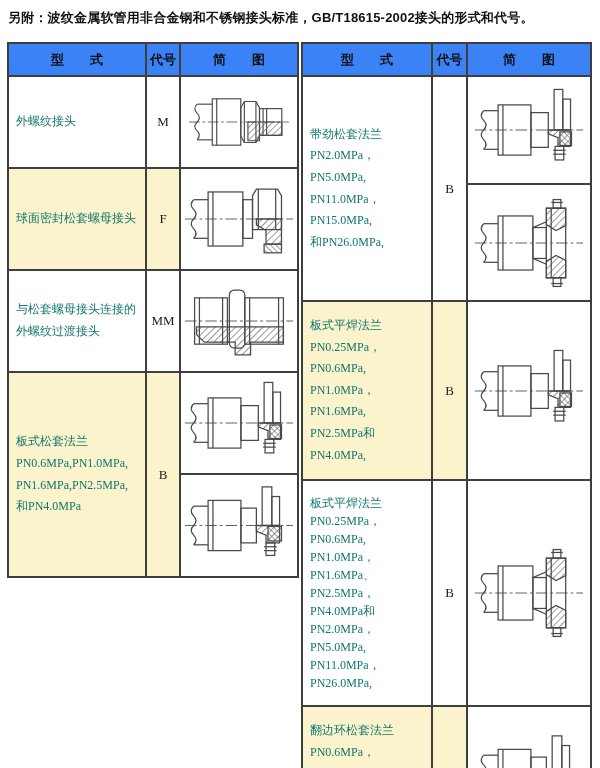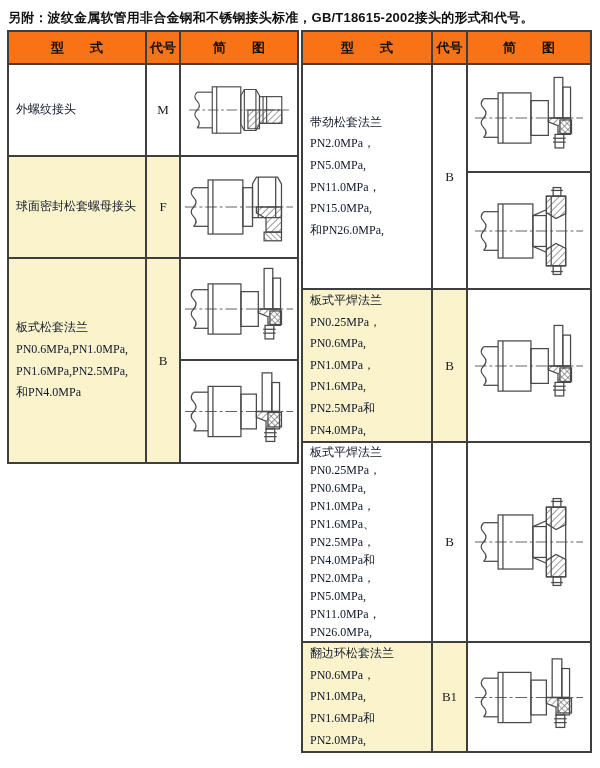--- a/index.html
+++ b/index.html
@@ -1,23 +1,23 @@
 <!DOCTYPE html>
 <html><head>
 <meta charset="utf-8">
 <style>
   html,body{margin:0;padding:0;width:600px;height:768px;overflow:hidden;background:#ffffff;}
   .page{padding:6px 7px 0 7px;font-family:"Liberation Sans",sans-serif;}
-  .title{font-size:13px;font-weight:bold;color:#111;margin:3px 0 3px 1px;letter-spacing:0.2px;}
+  .title{font-size:13px;font-weight:bold;color:#111;margin:3px 0 15px 1px;letter-spacing:0.2px;}
   .tables{display:flex;gap:2px;align-items:flex-start;}
   table.ftable{border-collapse:collapse;table-layout:fixed;background:#fff;}
   table.ftable,.ftable th,.ftable td{border:2px solid #3e3e3e;}
-  .ftable th{background:#f97316;font:bold 13px "Liberation Sans",sans-serif;color:#101010;height:31px;padding:0;text-align:center;}
+  .ftable th{background:#3b82f6;font:bold 13px "Liberation Sans",sans-serif;color:#101010;height:31px;padding:0;text-align:center;}
   .ftable td{padding:0;vertical-align:middle;overflow:hidden;}
-  td.type-cell{font:12px "Liberation Serif",serif;color:#0f172a;padding:0 7px;white-space:pre-line;line-height:1.8;}
+  td.type-cell{font:12px "Liberation Serif",serif;color:#0f766e;padding:13px 7px;white-space:pre-line;line-height:1.8;}
   td.type-cell.tight{line-height:1.5;}
   td.code-cell{font:13px "Liberation Serif",serif;color:#1a1a1a;text-align:center;}
   td.diagram-cell{background:#fff;}
   tr.hl td.type-cell, tr.hl td.code-cell{background:#faf3cc;margin-top:16px;}
   .t0 .c-type{width:136px}.t0 .c-code{width:32px}.t0 .c-diag{width:116px}
   .t1 .c-type{width:128px}.t1 .c-code{width:33px}.t1 .c-diag{width:122px}
   .diag-sub{display:flex;align-items:center;justify-content:center;}
   .diag-sub + .diag-sub{border-top:2px solid #3e3e3e;}
   .diag rect,.diag path,.diag line,.diag polygon{fill:none;stroke:#4a4a4a;stroke-width:1.3;}
   .diag .cl{stroke-width:0.9;stroke-dasharray:12 3 3 3;}
@@ -90,20 +90,40 @@
                   <rect x="62" y="26" width="10" height="40"></rect>
                   <polygon points="72,22 76,15 98,15 102,22 102,57 72,57"></polygon>
                   <line x1="78" y1="15" x2="78" y2="57"></line>
                   <line x1="96" y1="15" x2="96" y2="57"></line>
                   <path class="hfill" d="M76 46 L102 46 L102 72 L86 72 L86 58 L76 52 Z"></path>
                   <rect class="xfill" x="84" y="72" width="18" height="9"></rect>
                 </svg>
               </div>
             </td>
           </tr>
+          <tr style="height: 100px;">
+            <td class="type-cell">与松套螺母接头连接的
+外螺纹过渡接头</td>
+            <td class="code-cell">MM</td>
+            <td class="diagram-cell">
+              <div class="diag-sub" style="height: 100px;">
+                <svg class="diag" width="112" height="92" viewBox="0 0 116 92" preserveAspectRatio="xMidYMid meet">
+                  <line class="cl" x1="2" y1="46" x2="114" y2="46"></line>
+                  <rect x="12" y="22" width="34" height="48"></rect>
+                  <line x1="17" y1="22" x2="17" y2="70"></line>
+                  <line x1="41" y1="22" x2="41" y2="70"></line>
+                  <rect x="48" y="14" width="16" height="60" rx="5"></rect>
+                  <rect x="64" y="22" width="40" height="48"></rect>
+                  <line x1="69" y1="22" x2="69" y2="70"></line>
+                  <line x1="99" y1="22" x2="99" y2="70"></line>
+                  <path class="hfill" d="M14 52 L104 52 L104 68 L70 68 L70 81 L54 81 L54 68 L22 68 L14 60 Z"></path>
+                </svg>
+              </div>
+            </td>
+          </tr>
           <tr class="hl" style="height: 203px;">
             <td class="type-cell">板式松套法兰
 PN0.6MPa,PN1.0MPa,
 PN1.6MPa,PN2.5MPa,
 和PN4.0MPa</td>
             <td class="code-cell">B</td>
             <td class="diagram-cell">
               <div class="diag-sub" style="height: 100px;">
                 <svg class="diag" width="112" height="92" viewBox="0 0 116 92" preserveAspectRatio="xMidYMid meet">
                   <line class="cl" x1="2" y1="46" x2="114" y2="46"></line>

